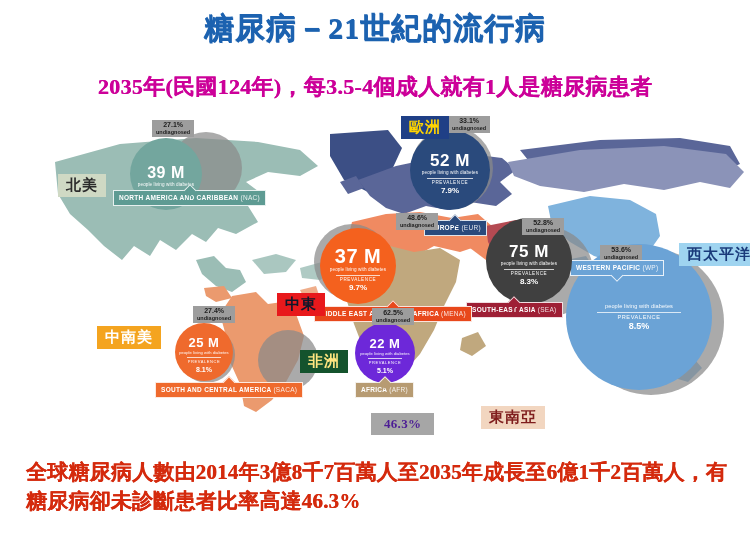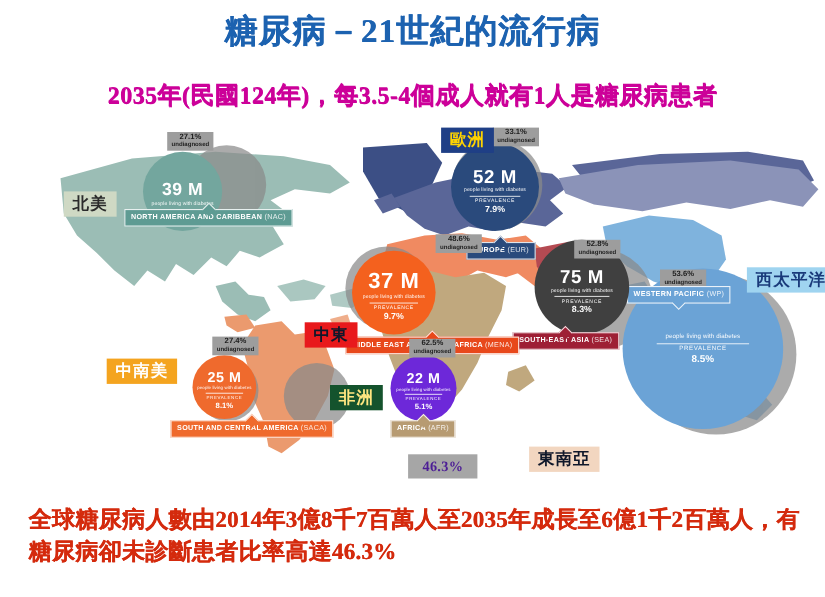--- a/index.html
+++ b/index.html
@@ -416,21 +416,21 @@
   <div class="cn-label" style="left:58px; top:64px; background:#cfd9c4; color:#2b2b2b;">北美</div>
 
   <div class="cn-label" style="left:97px; top:216px; background:#f4a41f; color:#ffffff;">中南美</div>
 
   <div class="cn-label" style="left:401px; top:6px; background:#1f3f86; color:#ffd400;">歐洲</div>
 
   <div class="cn-label" style="left:277px; top:183px; background:#e8191c; color:#0f172a;">中東</div>
 
   <div class="cn-label" style="left:300px; top:240px; background:#14532d; color:#ffe680;">非洲</div>
 
-  <div class="cn-label" style="left:481px; top:296px; background:#f2d6c0; color:#0f172a;">東南亞</div>
+  <div class="cn-label" style="left:481px; top:296px; background:#f2d6c0; color:#7f1d1d;">東南亞</div>
 
   <div class="cn-label" style="left:679px; top:133px; background:#9fd4f0; color:#1a3a7a;">西太平洋</div>
 
 </div>
 
 <div id="global-undiagnosed">46.3%</div>
 
 <div id="footer-text">全球糖尿病人數由2014年3億8千7百萬人至2035年成長至6億1千2百萬人，有糖尿病卻未診斷患者比率高達46.3%</div>
 
 </body></html>

